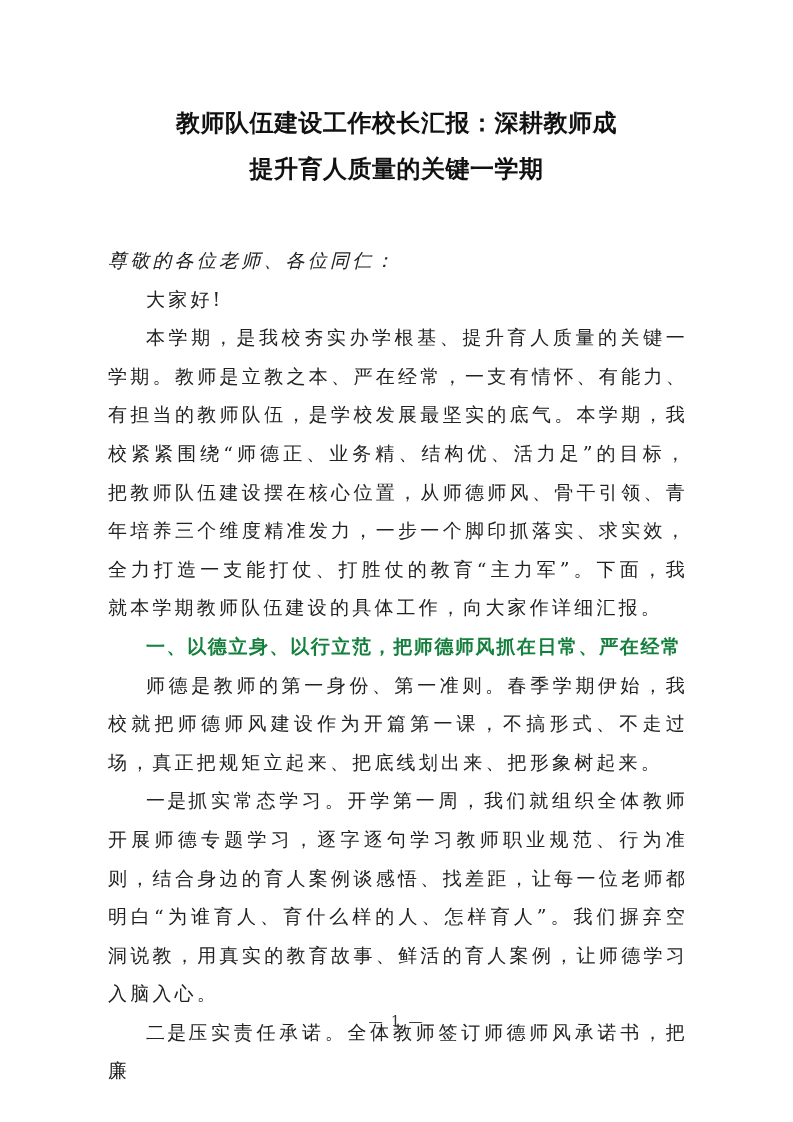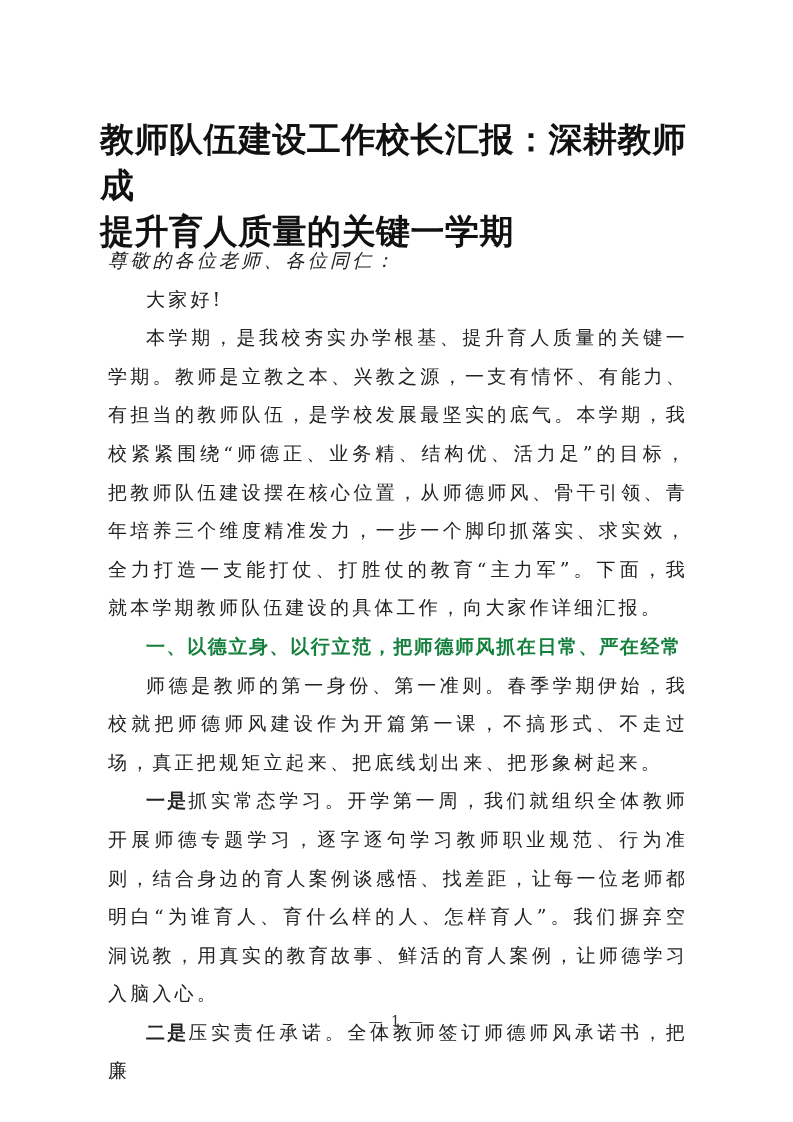--- a/index.html
+++ b/index.html
@@ -18,25 +18,26 @@
     .page {
       position: absolute;
       left: 0; top: 0;
       width: 793px;
       height: 1122px;
       background: #ffffff;
     }
     .title {
       position: absolute;
       left: 100px;
-      top: 116px;
+      top: 100px;
       width: 593px;
+      text-align: center;
       font-family: "DejaVu Sans", "Liberation Sans", sans-serif;
       font-weight: bold;
-      font-size: 34px;
+      font-size: 24px;
       line-height: 46px;
       letter-spacing: 0.5px;
       color: #111111;
     }
     .body {
       position: absolute;
       left: 108px;
       top: 241px;
       width: 580px;
       font-size: 19px;
@@ -54,21 +55,21 @@
       font-style: italic;
     }
     .body p.heading {
       font-family: "DejaVu Sans", "Liberation Sans", sans-serif;
       font-weight: bold;
       letter-spacing: 1.6px;
       color: #15803d;
     }
     .lead {
       font-family: "DejaVu Sans", "Liberation Sans", sans-serif;
-      font-weight: bold;
+      font-weight: normal;
       letter-spacing: 1.6px;
       margin-top: 36px;
     }
     .page-number {
       position: absolute;
       left: 0;
       width: 793px;
       top: 1013px;
       text-align: center;
       font-size: 14px;
@@ -82,21 +83,21 @@
 <div class="page">
 
   <div class="title">
     <div>教师队伍建设工作校长汇报：深耕教师成</div>
     <div>提升育人质量的关键一学期</div>
   </div>
 
   <div class="body">
     <p class="salutation">尊敬的各位老师、各位同仁：</p>
     <p>大家好!</p>
-    <p>本学期，是我校夯实办学根基、提升育人质量的关键一学期。教师是立教之本、兴教之源，一支有情怀、有能力、有担当的教师队伍，是学校发展最坚实的底气。本学期，我校紧紧围绕“师德正、业务精、结构优、活力足”的目标，把教师队伍建设摆在核心位置，从师德师风、骨干引领、青年培养三个维度精准发力，一步一个脚印抓落实、求实效，全力打造一支能打仗、打胜仗的教育“主力军”。下面，我就本学期教师队伍建设的具体工作，向大家作详细汇报。</p>
+    <p>本学期，是我校夯实办学根基、提升育人质量的关键一学期。教师是立教之本、严在经常，一支有情怀、有能力、有担当的教师队伍，是学校发展最坚实的底气。本学期，我校紧紧围绕“师德正、业务精、结构优、活力足”的目标，把教师队伍建设摆在核心位置，从师德师风、骨干引领、青年培养三个维度精准发力，一步一个脚印抓落实、求实效，全力打造一支能打仗、打胜仗的教育“主力军”。下面，我就本学期教师队伍建设的具体工作，向大家作详细汇报。</p>
     <p class="heading">一、以德立身、以行立范，把师德师风抓在日常、严在经常</p>
     <p>师德是教师的第一身份、第一准则。春季学期伊始，我校就把师德师风建设作为开篇第一课，不搞形式、不走过场，真正把规矩立起来、把底线划出来、把形象树起来。</p>
     <p><span class="lead">一是</span><span>抓实常态学习。开学第一周，我们就组织全体教师开展师德专题学习，逐字逐句学习教师职业规范、行为准则，结合身边的育人案例谈感悟、找差距，让每一位老师都明白“为谁育人、育什么样的人、怎样育人”。我们摒弃空洞说教，用真实的教育故事、鲜活的育人案例，让师德学习入脑入心。</span></p>
     <p><span class="lead">二是</span><span>压实责任承诺。全体教师签订师德师风承诺书，把廉</span></p>
   </div>
 
   <div class="page-number">— 1 —</div>
 </div>
 
 </body></html>

